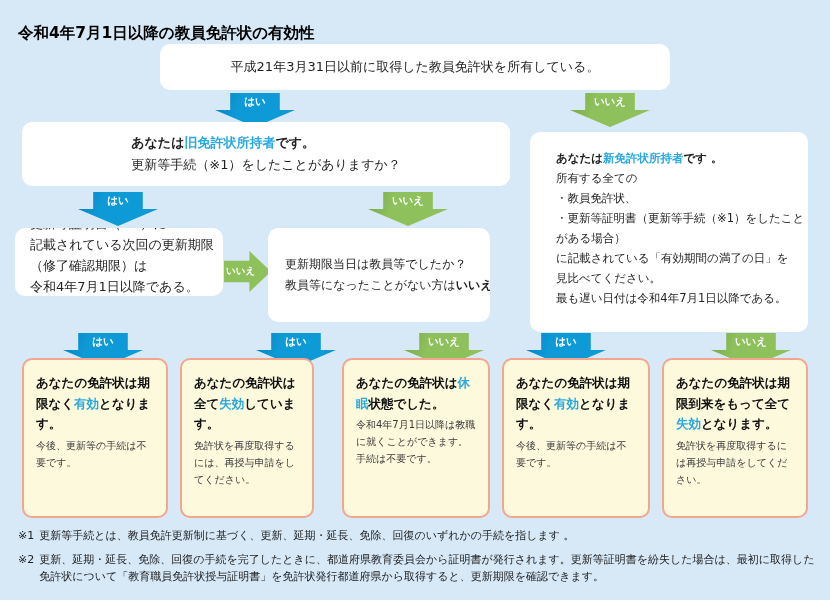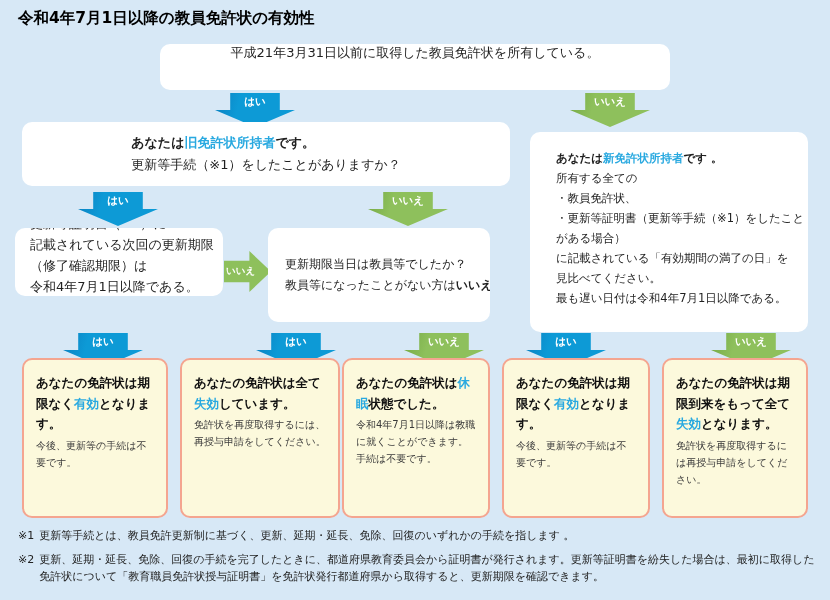--- a/index.html
+++ b/index.html
@@ -5,29 +5,29 @@
   html,body{margin:0;padding:0;}
   body{
     width:830px;height:600px;
     background:#d7e8f6;
     font-family:"DejaVu Sans","Liberation Sans",sans-serif;
     position:relative;overflow:hidden;
     color:#1f1f1f;
   }
   .canvas{position:absolute;inset:0;}
   .title{
-    position:absolute;left:18px;top:8px;
+    position:absolute;left:18px;top:23px;
     font-size:15.5px;font-weight:bold;color:#000;
   }
   .box{
     position:absolute;background:#fff;border-radius:10px;
     box-sizing:border-box;
   }
   .start{left:160px;top:44px;width:510px;height:46px;
-    display:flex;align-items:flex-start;justify-content:center;
+    display:flex;align-items:center;justify-content:center;
     font-size:13px;}
   .old{left:22px;top:122px;width:488px;height:64px;
     display:flex;align-items:center;justify-content:center;}
   .old .inner{text-align:left;font-size:13px;line-height:22px;white-space:nowrap;}
   .new{left:530px;top:132px;width:278px;height:200px;
     padding:16px 26px;font-size:11.5px;line-height:20px;overflow:hidden;}
   .cert{left:15px;top:228px;width:208px;height:68px;
     display:flex;align-items:center;
     padding:0 0 14px 15px;font-size:13px;line-height:21px;overflow:hidden;}
   .mid{left:268px;top:228px;width:222px;height:94px;
@@ -152,21 +152,21 @@
     <span class="arr-label">いいえ</span>
   </div>
 
   <div class="res" style="left:22px;width:146px;">
     <div class="res-head"><span>あなたの免許状は期限なく</span><span class="hl">有効</span><span>となります。</span></div>
     <div class="res-body">
         <span class="blk">今後、更新等の手続は不要です。</span>
       </div>
   </div>
 
-  <div class="res" style="left:180px;width:160px;">
+  <div class="res" style="left:180px;width:134px;">
     <div class="res-head"><span>あなたの免許状は全て</span><span class="hl">失効</span><span>しています。</span></div>
     <div class="res-body">
         <span class="blk">免許状を再度取得するには、再授与申請をしてください。</span>
       </div>
   </div>
 
   <div class="res" style="left:342px;width:148px;">
     <div class="res-head"><span>あなたの免許状は</span><span class="hl">休眠</span><span>状態でした。</span></div>
     <div class="res-body">
         <span class="blk">令和4年7月1日以降は教職に就くことができます。</span>

